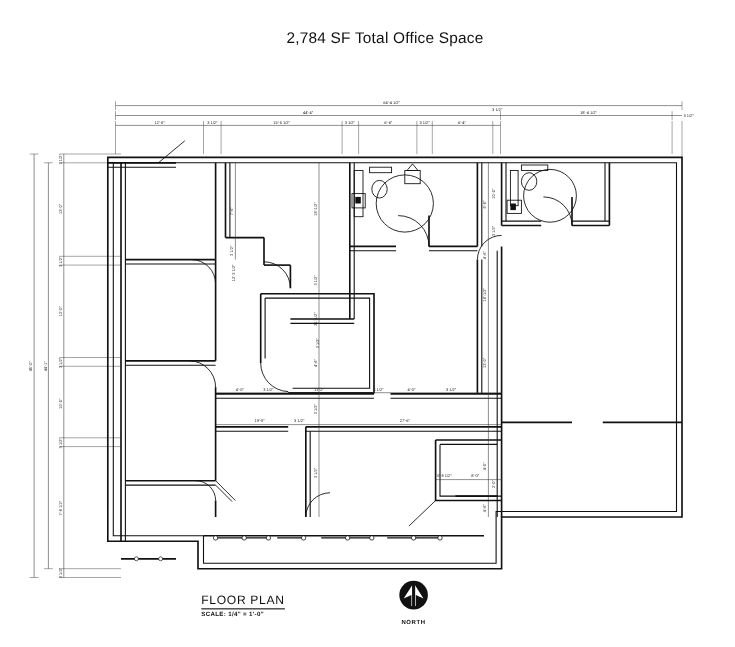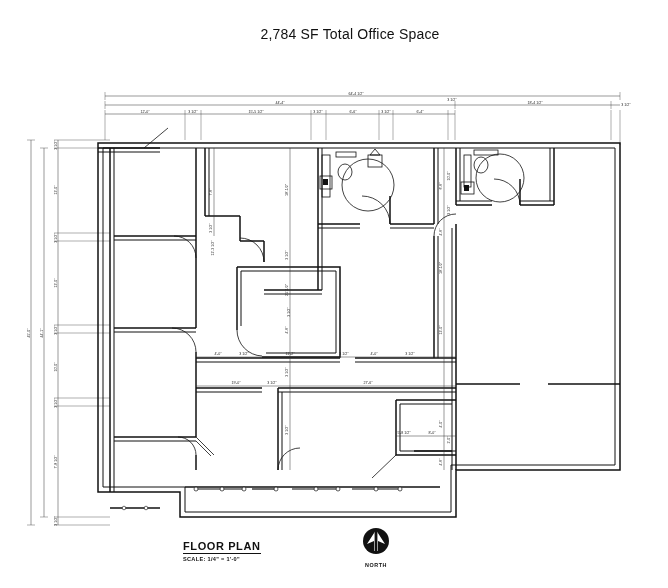--- a/index.html
+++ b/index.html
@@ -23,21 +23,21 @@
     letter-spacing:.2px;
     color:#111;
   }
 
   
   #plan{position:absolute;left:0;top:0;}
 
   
   .fp-block{position:absolute;left:183px;top:536px;}
   .fp-title{
-    font-size:11px;font-weight:bold;letter-spacing:.6px;
+    font-size:11px;font-weight:normal;letter-spacing:.6px;
     border-bottom:1.6px solid #111;display:inline-block;
     padding-bottom:1px;color:#111;
   }
   .fp-scale{
     font-size:5.6px;font-weight:bold;letter-spacing:.3px;
     margin-top:2px;color:#111;white-space:nowrap;
   }
 
   .north-block{position:absolute;left:354px;top:527px;width:44px;text-align:center;}
   .north-label{font-size:5.4px;font-weight:bold;letter-spacing:.6px;margin-top:1px;color:#111;}

